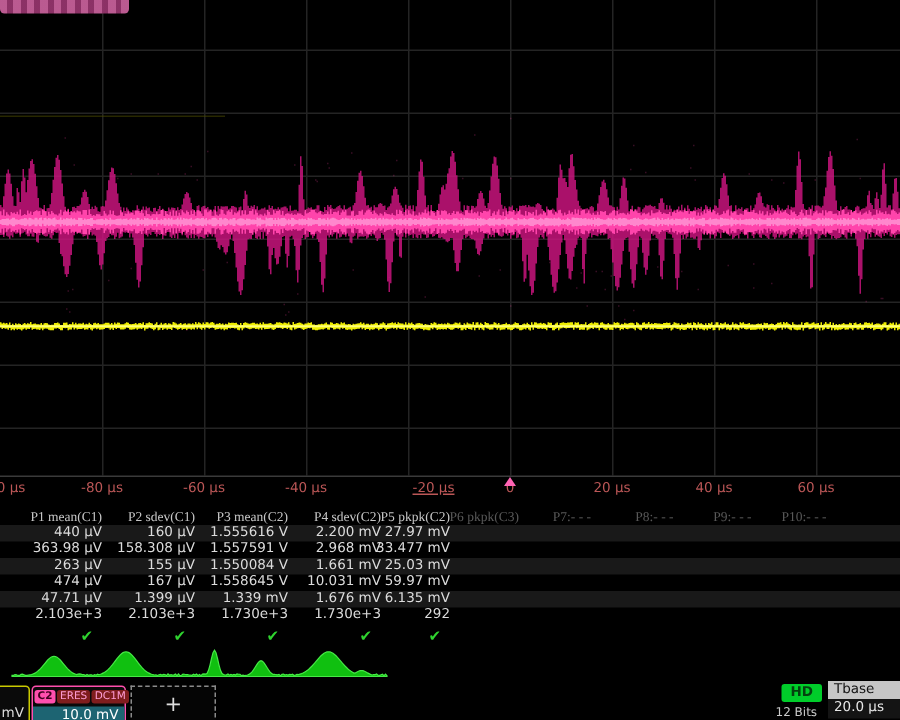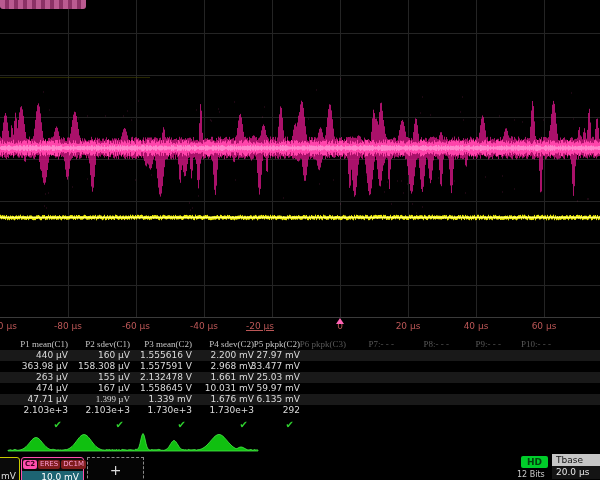--- a/index.html
+++ b/index.html
@@ -86,21 +86,21 @@
     <path id="trend" stroke-width="0.8" d="M8 451L8 450.2L9 450.3L10 449.7L11 449.9L12 450.3L13 450.3L14 449.6L15 449.4L16 449.8L17 450.2L18 450.3L19 450.1L20 449.9L21 449.7L22 449.3L23 448.9L24 448.3L25 447.6L26 446.7L27 445.7L28 444.6L29 443.4L30 442.2L31 441.0L32 439.8L33 438.9L34 438.1L35 437.7L36 437.5L37 437.7L38 438.1L39 438.9L40 439.8L41 441.0L42 442.2L43 443.4L44 444.6L45 445.7L46 446.7L47 447.6L48 448.3L49 448.9L50 449.3L51 449.7L52 449.4L53 449.3L54 449.4L55 449.8L56 449.8L57 450.3L58 449.6L59 450.2L60 449.9L61 449.9L62 450.3L63 449.8L64 450.1L65 449.4L66 449.8L67 449.5L68 449.1L69 448.6L70 448.0L71 447.3L72 446.4L73 445.4L74 444.3L75 443.1L76 441.8L77 440.4L78 439.1L79 437.9L80 436.7L81 435.8L82 435.1L83 434.7L84 434.5L85 434.7L86 435.1L87 435.8L88 436.7L89 437.9L90 439.1L91 440.4L92 441.8L93 443.1L94 444.3L95 445.4L96 446.4L97 447.3L98 448.0L99 448.6L100 449.1L101 449.5L102 449.8L103 450.0L104 449.9L105 450.3L106 449.8L107 449.6L108 450.0L109 449.6L110 449.7L111 450.3L112 449.3L113 450.2L114 449.8L115 450.1L116 449.9L117 449.4L118 450.5L119 449.3L120 450.5L121 450.2L122 449.4L123 449.5L124 449.8L125 449.7L126 450.0L127 450.1L128 450.2L129 449.5L130 450.0L131 449.4L132 450.3L133 449.7L134 450.5L135 449.4L136 449.3L137 449.4L138 449.0L139 446.9L140 443.4L141 439.0L142 435.1L143 433.5L144 435.1L145 439.0L146 443.4L147 446.9L148 449.0L149 449.7L150 450.0L151 449.9L152 449.3L153 450.1L154 449.6L155 450.0L156 449.6L157 450.0L158 449.3L159 449.5L160 449.5L161 450.4L162 450.1L163 450.4L164 450.3L165 450.0L166 449.6L167 448.9L168 447.9L169 446.6L170 445.0L171 443.4L172 441.9L173 440.9L174 440.5L175 440.9L176 441.9L177 443.4L178 445.0L179 446.6L180 447.9L181 448.9L182 449.6L183 449.5L184 449.8L185 449.9L186 449.6L187 450.4L188 449.5L189 449.4L190 450.0L191 449.7L192 450.0L193 449.6L194 449.8L195 449.4L196 450.2L197 450.1L198 449.6L199 449.7L200 449.4L201 449.1L202 448.7L203 448.1L204 447.5L205 446.8L206 446.0L207 445.0L208 444.0L209 442.9L210 441.8L211 440.6L212 439.4L213 438.3L214 437.2L215 436.3L216 435.5L217 435.0L218 434.6L219 434.5L220 434.6L221 435.0L222 435.5L223 436.3L224 437.2L225 438.3L226 439.4L227 440.6L228 441.8L229 442.9L230 444.0L231 445.0L232 446.0L233 446.8L234 447.5L235 448.1L236 448.7L237 448.6L238 448.0L239 447.5L240 447.1L241 447.0L242 447.1L243 447.5L244 448.0L245 448.6L246 449.1L247 449.6L248 450.0L249 449.8L250 449.8L251 449.3L252 450.1L253 450.2L254 449.8L255 449.5L256 450.4L257 449.4L258 450.5L258 451Z" fill="#10c010" stroke="#46e946"></path>
   </svg>
 
   <div class="top-badge"></div>
 
   <div class="time-axis" id="time-axis">
       <span class="axis-label" style="left: 0px;">-100 µs</span>
       <span class="axis-label" style="left: 68px;">-80 µs</span>
       <span class="axis-label" style="left: 136px;">-60 µs</span>
       <span class="axis-label" style="left: 204px;">-40 µs</span>
-      <span class="axis-label" style="left: 260px; text-decoration: underline;">-20 µs</span>
+      <span class="axis-label" style="left: 289px; text-decoration: underline;">-20 µs</span>
       <span class="axis-label" style="left: 340px;">0</span>
       <span class="axis-label" style="left: 408px;">20 µs</span>
       <span class="axis-label" style="left: 476px;">40 µs</span>
       <span class="axis-label" style="left: 544px;">60 µs</span>
     </div>
   <div class="trig-marker"></div>
 
   <div class="measure-table" id="measure-table">
       <div class="stripe" style="top: 15px;"></div>
       <div class="stripe" style="top: 37px;"></div>
@@ -111,27 +111,27 @@
       <div class="mcell" style="top: 37px; right: 532px;">263 µV</div>
       <div class="mcell" style="top: 48px; right: 532px;">474 µV</div>
       <div class="mcell" style="top: 59px; right: 532px;">47.71 µV</div>
       <div class="mcell" style="top: 70px; right: 532px;">2.103e+3</div>
       <div class="mcheck" style="top: 84px; right: 538px;">✔</div>
       <div class="mcell mhead" style="top: 4px; right: 470px;">P2 sdev(C1)</div>
       <div class="mcell" style="top: 15px; right: 470px;">160 µV</div>
       <div class="mcell" style="top: 26px; right: 470px;">158.308 µV</div>
       <div class="mcell" style="top: 37px; right: 470px;">155 µV</div>
       <div class="mcell" style="top: 48px; right: 470px;">167 µV</div>
-      <div class="mcell" style="top: 59px; right: 470px; font-family: Liberation Serif, serif;">1.399 µV</div>
+      <div class="mcell" style="top: 59px; right: 470px;">1.399 µV</div>
       <div class="mcell" style="top: 70px; right: 470px;">2.103e+3</div>
       <div class="mcheck" style="top: 84px; right: 476px;">✔</div>
       <div class="mcell mhead" style="top: 4px; right: 408px;">P3 mean(C2)</div>
       <div class="mcell" style="top: 15px; right: 408px;">1.555616 V</div>
       <div class="mcell" style="top: 26px; right: 408px;">1.557591 V</div>
-      <div class="mcell" style="top: 37px; right: 408px;">2.132478 V</div>
+      <div class="mcell" style="top: 37px; right: 408px;">1.550084 V</div>
       <div class="mcell" style="top: 48px; right: 408px;">1.558645 V</div>
       <div class="mcell" style="top: 59px; right: 408px;">1.339 mV</div>
       <div class="mcell" style="top: 70px; right: 408px;">1.730e+3</div>
       <div class="mcheck" style="top: 84px; right: 414px;">✔</div>
       <div class="mcell mhead" style="top: 4px; right: 346px;">P4 sdev(C2)</div>
       <div class="mcell" style="top: 15px; right: 346px;">2.200 mV</div>
       <div class="mcell" style="top: 26px; right: 346px;">2.968 mV</div>
       <div class="mcell" style="top: 37px; right: 346px;">1.661 mV</div>
       <div class="mcell" style="top: 48px; right: 346px;">10.031 mV</div>
       <div class="mcell" style="top: 59px; right: 346px;">1.676 mV</div>

